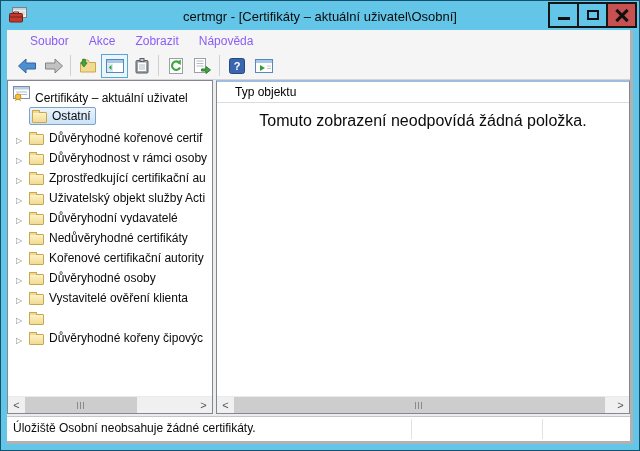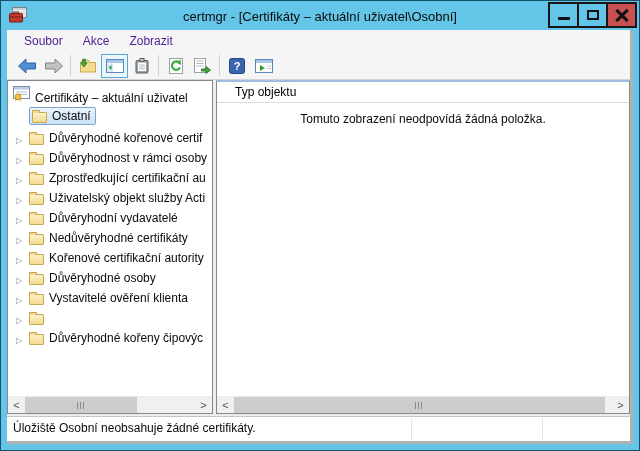--- a/index.html
+++ b/index.html
@@ -23,21 +23,21 @@
     width:16px; height:3px; background:#111; }
   .g-close::before { transform:rotate(45deg); }
   .g-close::after { transform:rotate(-45deg); }
 
   
   .client { position:absolute; left:6px; right:6px; top:29px; bottom:6px;
     background:#EDEDED; border-right:3px solid #B1B1B1; border-bottom:3px solid #B1B1B1;
     display:flex; flex-direction:column; }
 
   .menubar { height:22px; background:#F5F5F5; display:flex; align-items:center;
-    font-size:12px; color:#4c1d95; padding-left:7px; }
+    font-size:12px; color:#8b5cf6; padding-left:13px; }
   .menu-item { padding:3px 10px; }
 
   .toolbar { height:28px; background:#F5F5F5; border-bottom:1px solid #D4D4D4;
     display:flex; align-items:center; padding-left:6px; }
   .tbtn { width:27px; height:24px; display:flex; align-items:center; justify-content:center; }
   .tbtn.active { border:1px solid #56A6D6; background:#EAF5FC; }
   .tsep { width:1px; height:21px; background:#D0D0D0; margin:0 3px; }
 
   
   .main { flex:1; display:flex; background:#EDEDED; padding-bottom:2px; min-height:0; }
@@ -55,21 +55,21 @@
   .folder { width:15px; height:11px; flex:0 0 15px; position:relative; margin-top:2px;
     background:linear-gradient(#FCF2C8,#F2DB90); border:1px solid #C8A74E; border-radius:1px; }
   .folder::before { content:""; position:absolute; top:-3px; left:-1px; width:6px; height:2px;
     background:#F2DB90; border:1px solid #C8A74E; border-bottom:none; border-radius:1px 1px 0 0; }
   .sel-row { padding-left:21px; }
   .sel-box { display:flex; align-items:center; border:1px solid #7DA2CE; border-radius:2px;
     background:linear-gradient(#EBF4FD,#CBE2F6); padding:1px 4px 1px 2px; }
 
   .colheader { height:21px; line-height:20px; padding-left:18px; font-size:12px;
     border-bottom:1px solid #DCDCDC; background:#fff; }
-  .empty-wrap { flex:1; padding-top:9px; text-align:center; font-size:12px; color:#0B0B0B; }
+  .empty-wrap { flex:1; padding-top:9px; text-align:center; font-size:16px; color:#0B0B0B; }
 
   .hscroll { height:17px; border-top:1px solid #EAEAEA; background:#F0F0F0;
     display:flex; align-items:stretch; flex:0 0 17px; }
   .sb-btn { width:17px; display:flex; align-items:center; justify-content:center;
     font-size:11px; color:#555; }
   .sb-thumb { background:#CDCDCD; position:relative; }
   .pane.left  .sb-thumb { width:55%; }
   .pane.right .sb-thumb { width:90%; }
   .sb-thumb::after { content:""; position:absolute; left:50%; top:5px; transform:translateX(-50%);
     width:8px; height:7px;
@@ -113,20 +113,21 @@
         </div>
     </div>
   </div>
 
   <div class="client">
 
     <div class="menubar">
       <span class="menu-item">Soubor</span>
       <span class="menu-item">Akce</span>
       <span class="menu-item">Zobrazit</span>
+      <span class="menu-item">Nápověda</span>
     </div>
 
     <div class="toolbar">
       <div class="tbtn">
         <svg width="20" height="16">
             <path d="M9 1 L1.5 8 L9 15 V11 H18.5 V5 H9 Z" fill="#4E8FD0" stroke="#2F64A8"></path>
           </svg>
       </div>
       <div class="tbtn">
         <svg width="20" height="16">

